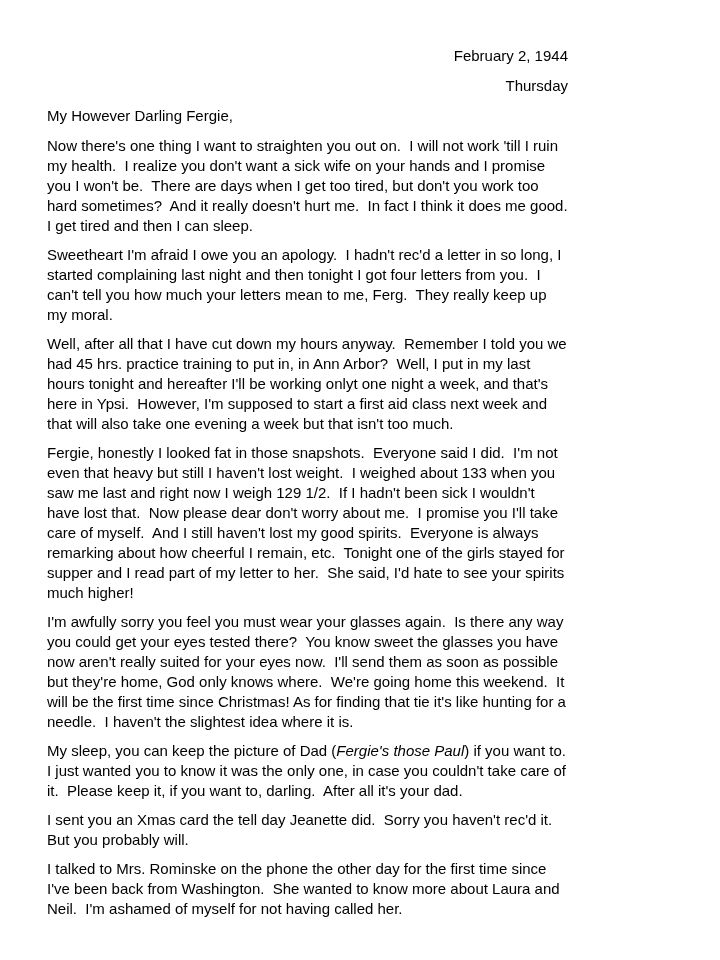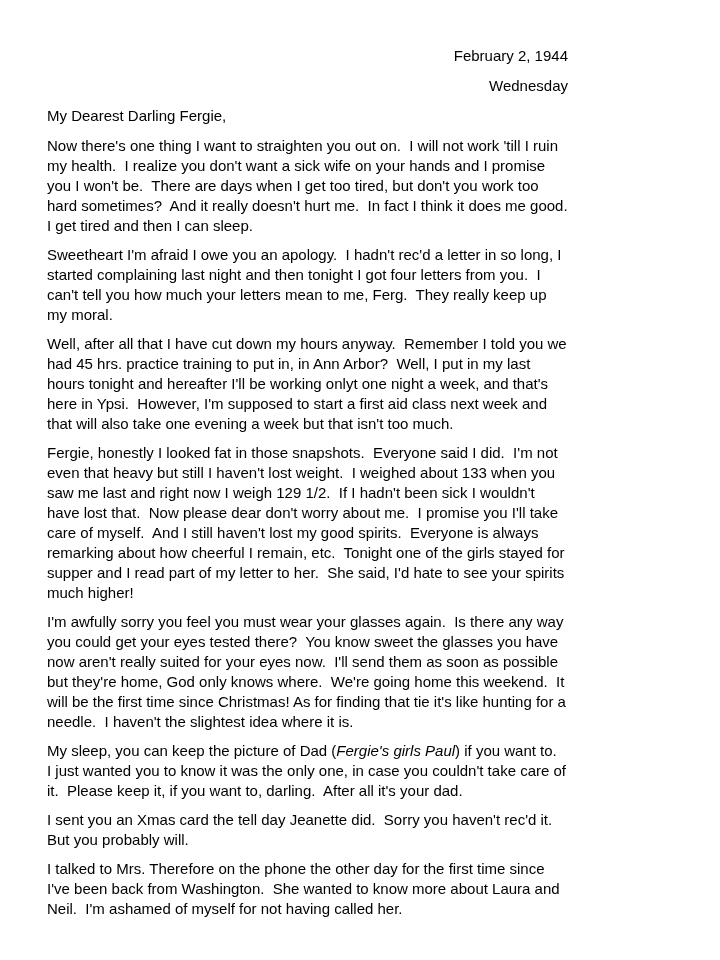--- a/index.html
+++ b/index.html
@@ -37,35 +37,35 @@
     font-style: italic;
   }
 </style>
 </head>
 <body>
 
 <div class="page">
 
   <div class="date-block">
     <p class="dateline">February 2, 1944</p>
-    <p class="dateline">Wednesday</p>
+    <p class="dateline">Thursday</p>
   </div>
 
-  <p class="salutation">My Dearest Darling Fergie,</p>
+  <p class="salutation">My However Darling Fergie,</p>
 
   <p class="para">Now there's one thing I want to straighten you out on.  I will not work 'till I ruin my health.  I realize you don't want a sick wife on your hands and I promise you I won't be.  There are days when I get too tired, but don't you work too hard sometimes?  And it really doesn't hurt me.  In fact I think it does me good.  I get tired and then I can sleep.</p>
 
   <p class="para">Sweetheart I'm afraid I owe you an apology.  I hadn't rec'd a letter in so long, I started complaining last night and then tonight I got four letters from you.  I can't tell you how much your letters mean to me, Ferg.  They really keep up my moral.</p>
 
 
   <p class="para">Well, after all that I have cut down my hours anyway.  Remember I told you we had 45 hrs. practice training to put in, in Ann Arbor?  Well, I put in my last hours tonight and hereafter I'll be working onlyt one night a week, and that's here in Ypsi.  However, I'm supposed to start a first aid class next week and that will also take one evening a week but that isn't too much.</p>
 
   <p class="para">Fergie, honestly I looked fat in those snapshots.  Everyone said I did.  I'm not even that heavy but still I haven't lost weight.  I weighed about 133 when you saw me last and right now I weigh 129 1/2.  If I hadn't been sick I wouldn't have lost that.  Now please dear don't worry about me.  I promise you I'll take care of myself.  And I still haven't lost my good spirits.  Everyone is always remarking about how cheerful I remain, etc.  Tonight one of the girls stayed for supper and I read part of my letter to her.  She said, I'd hate to see your spirits much higher!</p>
 
   <p class="para">I'm awfully sorry you feel you must wear your glasses again.  Is there any way you could get your eyes tested there?  You know sweet the glasses you have now aren't really suited for your eyes now.  I'll send them as soon as possible but they're home, God only knows where.  We're going home this weekend.  It will be the first time since Christmas! As for finding that tie it's like hunting for a needle.  I haven't the slightest idea where it is.</p>
 
-  <p class="para"><span>My sleep, you can keep the picture of Dad (</span><em>Fergie's girls Paul</em><span>) if you want to.  I just wanted you to know it was the only one, in case you couldn't take care of it.  Please keep it, if you want to, darling.  After all it's your dad.</span></p>
+  <p class="para"><span>My sleep, you can keep the picture of Dad (</span><em>Fergie's those Paul</em><span>) if you want to.  I just wanted you to know it was the only one, in case you couldn't take care of it.  Please keep it, if you want to, darling.  After all it's your dad.</span></p>
 
   <p class="para">I sent you an Xmas card the tell day Jeanette did.  Sorry you haven't rec'd it. But you probably will.</p>
 
-  <p class="para">I talked to Mrs. Therefore on the phone the other day for the first time since I've been back from Washington.  She wanted to know more about Laura and Neil.  I'm ashamed of myself for not having called her.</p>
+  <p class="para">I talked to Mrs. Rominske on the phone the other day for the first time since I've been back from Washington.  She wanted to know more about Laura and Neil.  I'm ashamed of myself for not having called her.</p>
 
 </div>
 
 </body></html>

